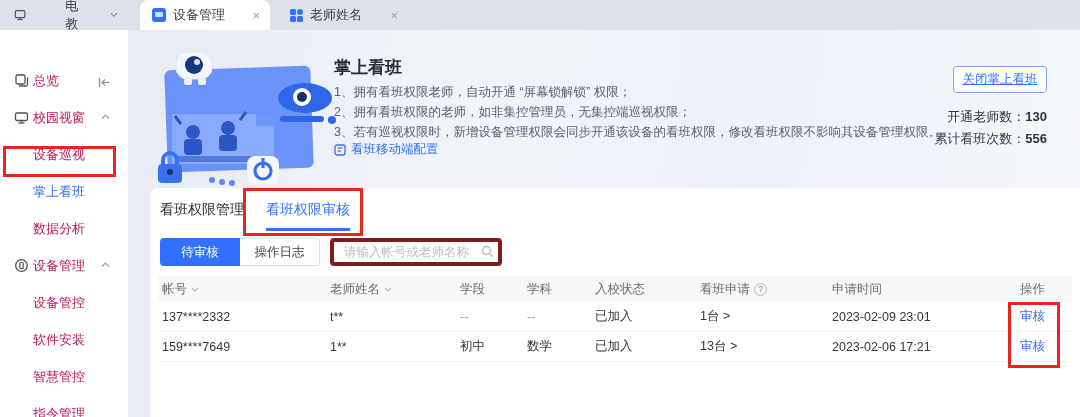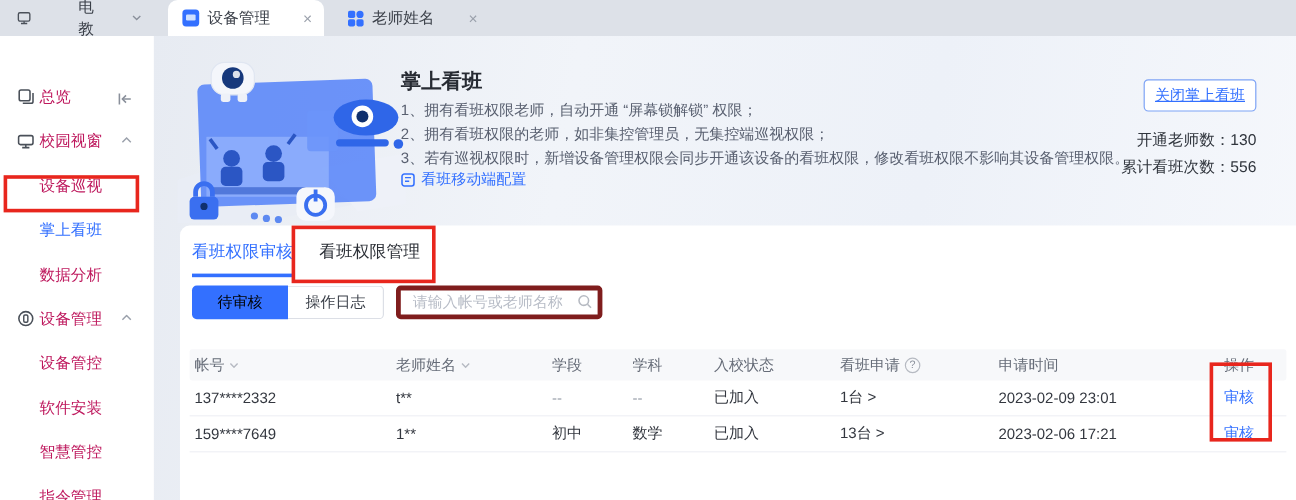--- a/index.html
+++ b/index.html
@@ -34,36 +34,36 @@
   
   .main-bg { position:absolute; left:128px; top:30px; width:952px; height:387px;
     background:linear-gradient(100deg,#e7ebf2 0%,#f1f4f9 35%,#edf1f8 65%,#f6f8fc 100%); }
   .banner-title { position:absolute; left:334px; top:56px; font-size:17px; font-weight:bold; color:#272b33; }
   .banner-lines { position:absolute; left:334px; top:82px; font-size:12.5px; line-height:20px; color:#596070; }
   .banner-link { position:absolute; left:334px; top:141px; font-size:12.5px; color:#3370ff; display:flex; align-items:center; gap:5px; cursor:pointer; }
   .close-btn { position:absolute; left:953px; top:66px; width:94px; height:27px; background:#fff;
     border:1px solid #7da3f5; border-radius:4px; color:#3370ff; font-size:12.5px;
     display:flex; align-items:center; justify-content:center; cursor:pointer;text-decoration:underline; }
   .stats { position:absolute; right:33px; top:106px; text-align:right; font-size:13px; color:#30353d; line-height:22px; }
-  .stats b { font-weight:normal;text-align:right; }
+  .stats b { font-weight:bold;text-align:right; }
   
   .panel { position:absolute; left:150px; top:188px; width:930px; height:229px; background:#fff; border-radius:8px 0 0 0; }
   .panel-tabs { display:flex; gap:22px; padding:13px 0 0 10px; font-size:14px; }
   .p-tab { padding-bottom:9px; color:#2b2f36; cursor:pointer; }
   .p-tab.active { color:#3370ff; border-bottom:3px solid #3370ff; }
   .controls { position:absolute; left:10px; top:50px; display:flex; height:28px; }
   .seg { height:28px; width:80px; font-size:12.5px; display:flex; align-items:center; justify-content:center; cursor:pointer; }
-  .seg.on { background:#3370ff; color:#000000; border-radius:4px 0 0 4px; }
+  .seg.on { background:#3370ff; color:#ffffff; border-radius:4px 0 0 4px; }
   .seg.off { background:#fff; color:#3a3f48; border:1px solid #dcdfe6; border-left:none; border-radius:0 4px 4px 0; }
   .searchbox { position:relative; margin-left:10px; }
   .searchbox input { width:172px; height:28px; border:4px solid #7f1d1d; border-radius:4px; padding:0 26px 0 10px;
     font-size:12.5px; color:#333; outline:none; font-family:inherit; }
   .searchbox input::placeholder { color:#b8bdc7; }
   .searchbox svg { position:absolute; right:8px; top:7px; }
-  .tbl { position:absolute; left:8px; top:103px; width:914px; font-size:12.5px; }
+  .tbl { position:absolute; left:8px; top:88px; width:914px; font-size:12.5px; }
   .tr { display:flex; align-items:center; }
   .tr.head { height:26px; background:#f7f8fa; border-radius:2px; color:#666c78; }
   .tr.row { height:30px; border-bottom:1px solid #eff1f5; color:#33373f; }
   .td { padding-left:4px; flex:none; display:flex; align-items:center; gap:4px; }
   .c0{width:168px}.c1{width:130px}.c2{width:67px}.c3{width:68px}.c4{width:105px}.c5{width:132px}.c6{width:188px}.c7{width:56px}
   .muted { color:#9aa0ab; }
   .link-blue { color:#3370ff; cursor:pointer; }
   .qmark { width:13px; height:13px; border:1px solid #b6bac2; border-radius:50%; color:#8a909b; font-size:9px;
     display:inline-flex; align-items:center; justify-content:center; }
   
@@ -216,22 +216,22 @@
       <span class="s-label">智慧管控</span>
     </div>
     <div class="side-item child" style="top:372px">
       <span class="s-label">指令管理</span>
     </div>
 
   </div>
 
   <div class="panel">
     <div class="panel-tabs">
+      <div class="p-tab">看班权限管理</div>
       <div class="p-tab active">看班权限审核</div>
-      <div class="p-tab">看班权限管理</div>
     </div>
 
     <div class="controls">
       <div class="seg on">待审核</div>
       <div class="seg off">操作日志</div>
       <div class="searchbox">
         <input type="text" placeholder="请输入帐号或老师名称" style="">
         <svg width="13" height="13" viewBox="0 0 13 13">
           <circle cx="5.5" cy="5.5" r="4" fill="none" stroke="#b6bac2" stroke-width="1.3"></circle>
           <line x1="8.6" y1="8.6" x2="11.5" y2="11.5" stroke="#b6bac2" stroke-width="1.3"></line>

